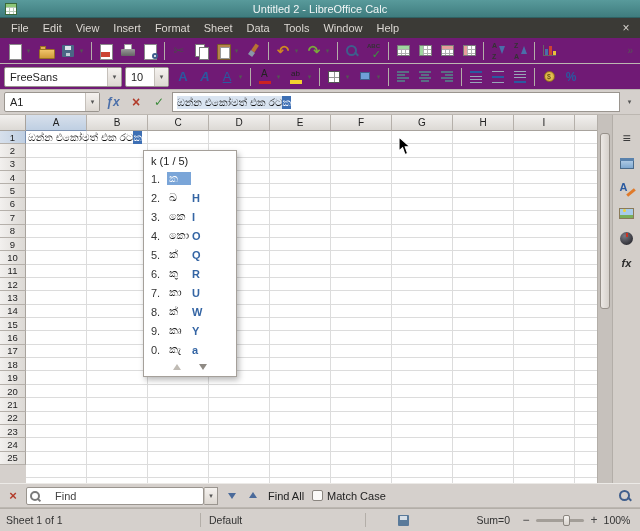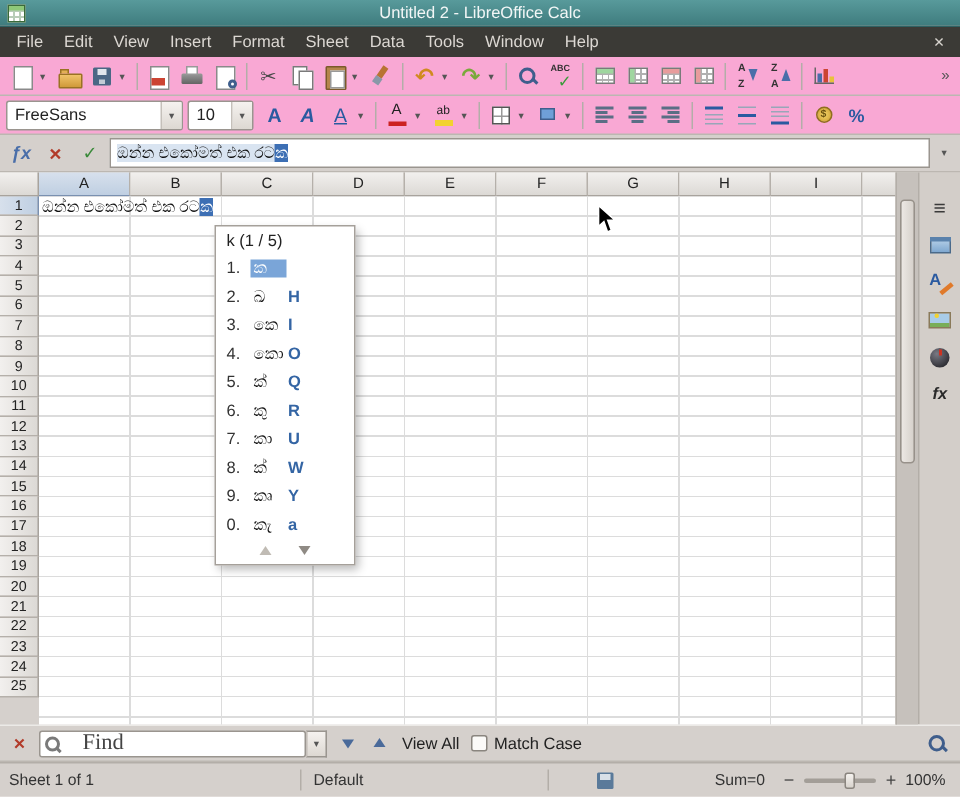--- a/index.html
+++ b/index.html
@@ -15,21 +15,21 @@
     repeating-linear-gradient(to bottom,transparent 0 3px,#b8ccb8 3px 4px),
     repeating-linear-gradient(to right,transparent 0 3px,#b8ccb8 3px 4px);}
 
   
   .menubar{height:20px;flex:none;background:#3b3a36;display:flex;align-items:center;color:#dcd8d3;padding:0 4px;}
   .menu-item{padding:3px 7px;}
   .close-doc{margin-left:auto;width:20px;text-align:center;color:#d8d4cf;font-size:12px;}
   .close-doc::before{content:"×";}
 
   
-  .toolbar{height:26px;flex:none;background:#f9a8d4;border-bottom:1px solid #bcb7b1;display:flex;align-items:center;padding:0 4px;}
+  .toolbar{height:26px;flex:none;background:#701a75;border-bottom:1px solid #bcb7b1;display:flex;align-items:center;padding:0 4px;}
   .gen{display:contents;}
   .tbtn{height:22px;display:flex;align-items:center;padding:0 2px;border-radius:2px;}
   .ico{width:18px;height:18px;position:relative;display:flex;align-items:center;justify-content:center;}
   .dd{width:9px;text-align:center;color:#555;font-size:7px;}
   .dd::before{content:"▾";}
   .sep{width:1px;height:18px;background:#b3aea8;margin:0 3px;flex:none;}
   .overflow-btn{margin-left:auto;color:#555;font-size:10px;padding:0 3px;}
   .overflow-btn::before{content:"»";}
 
   
@@ -190,21 +190,21 @@
   .hthumb{position:absolute;left:3px;top:1px;width:316px;height:10px;background:linear-gradient(#ece8e4,#d6d1cb);border:1px solid #97918a;border-radius:2px;}
 
   
   .findbar{height:25px;flex:none;background:#d5d0cc;border-top:1px solid #eceae7;border-bottom:1px solid #bcb7b1;display:flex;align-items:center;padding:0 6px;gap:6px;}
   .find-close{color:#b23b2a;font-weight:bold;font-size:13px;width:14px;text-align:center;}
   .find-close::before{content:"×";}
   .find-box{width:178px;height:18px;background:#fff;border:1px solid #9a958f;border-radius:2px;display:flex;align-items:center;}
   .mag{position:relative;width:15px;height:16px;flex:none;}
   .mag::before{content:"";position:absolute;left:3px;top:3px;width:6px;height:6px;border:2px solid #7a7a7a;border-radius:50%;}
   .mag::after{content:"";position:absolute;left:10px;top:11px;width:4px;height:2px;background:#7a7a7a;transform:rotate(45deg);}
-  .find-box input{border:none;outline:none;flex:1;min-width:0;font-size:15px;color:#333;background:transparent;font-family:Liberation Serif, serif;padding-left:13px;}
+  .find-box input{border:none;outline:none;flex:1;min-width:0;font-size:11px;color:#333;background:transparent;font-family:Liberation Sans, sans-serif;padding-left:13px;}
   .find-box input::placeholder{color:#444;opacity:1;}
   .find-dd{width:14px;height:18px;margin-left:-6px;border:1px solid #9a958f;border-left:1px solid #c5c0ba;background:linear-gradient(#f5f2ef,#ddd8d2);display:flex;align-items:center;justify-content:center;font-size:7px;color:#555;}
   .find-dd::before{content:"▾";}
   .find-nav{width:15px;height:15px;position:relative;}
   .find-next-btn::before{content:"";position:absolute;left:4px;top:5px;border-left:4px solid transparent;border-right:4px solid transparent;border-top:6px solid #4a6a9a;}
   .find-prev-btn::before{content:"";position:absolute;left:4px;top:4px;border-left:4px solid transparent;border-right:4px solid transparent;border-bottom:6px solid #4a6a9a;}
   .find-all{color:#222;margin:0 2px;}
   .cbrow{display:flex;align-items:center;gap:4px;}
   .cb{width:11px;height:11px;background:#fbfaf8;border:1px solid #8a857f;border-radius:2px;flex:none;}
   .cb-label{color:#222;white-space:nowrap;}
@@ -422,20 +422,24 @@
             <i></i>
           </span>
         </span><span class="tbtn">
           <span class="ico ic-percent">
             <i></i>
           </span>
         </span></span>
   </div>
 
   <div class="formulabar">
+    <span class="combo name-box">
+      <span class="val">A1</span>
+      <span class="arrow"></span>
+    </span>
     <span class="fbtn fx-btn"></span>
     <span class="fbtn cancel-btn"></span>
     <span class="fbtn accept-btn"></span>
     <div class="formula-input">
       <span class="formula-committed">ඔන්න එකෝමත් එක රට</span>
       <span class="formula-preedit">ක</span>
     </div>
     <span class="expand-formula"></span>
   </div>
 
@@ -481,21 +485,21 @@
 
   <div class="findbar">
     <span class="find-close"></span>
     <div class="find-box">
       <span class="mag"></span>
       <input type="text" placeholder="Find" style="">
     </div>
     <span class="find-dd"></span>
     <span class="find-nav find-next-btn"></span>
     <span class="find-nav find-prev-btn"></span>
-    <span class="find-all">View All</span>
+    <span class="find-all">Find All</span>
     <span class="cbrow">
       <span class="cb"></span>
       <span class="cb-label">Match Case</span>
     </span>
     <span class="ico ic-find-and-replace find-far">
         <i></i>
       </span>
   </div>
 
   <div class="statusbar">

